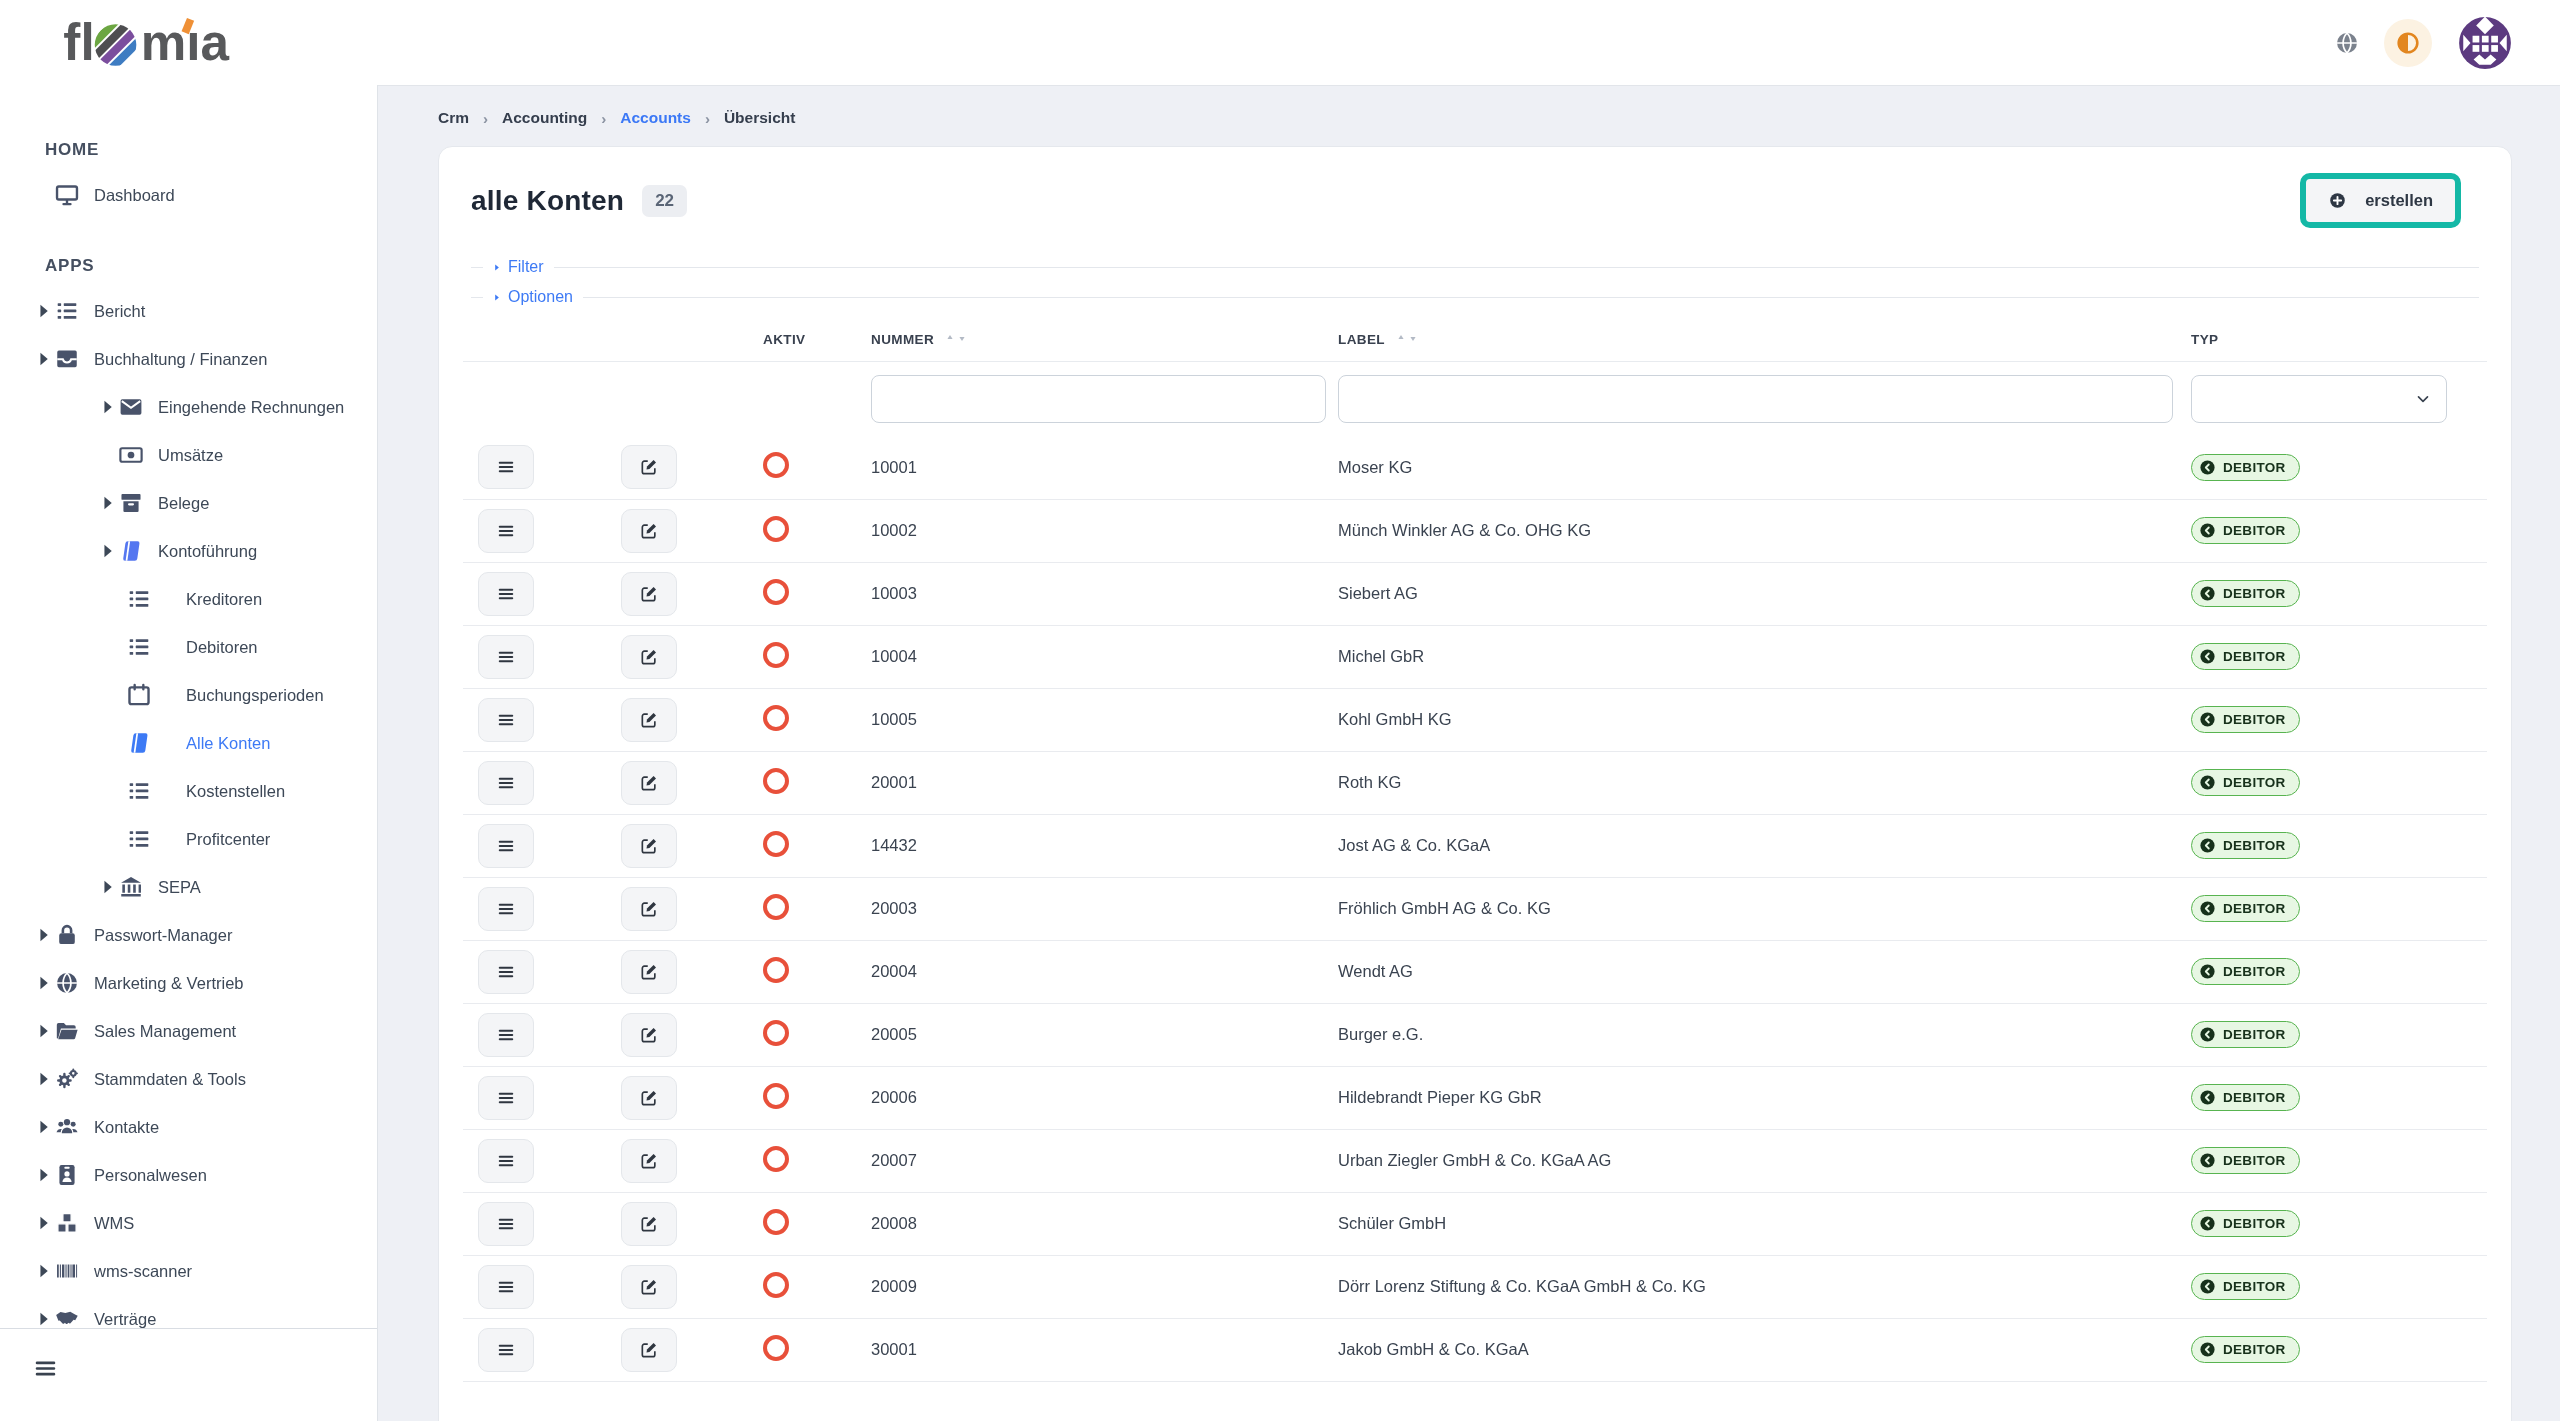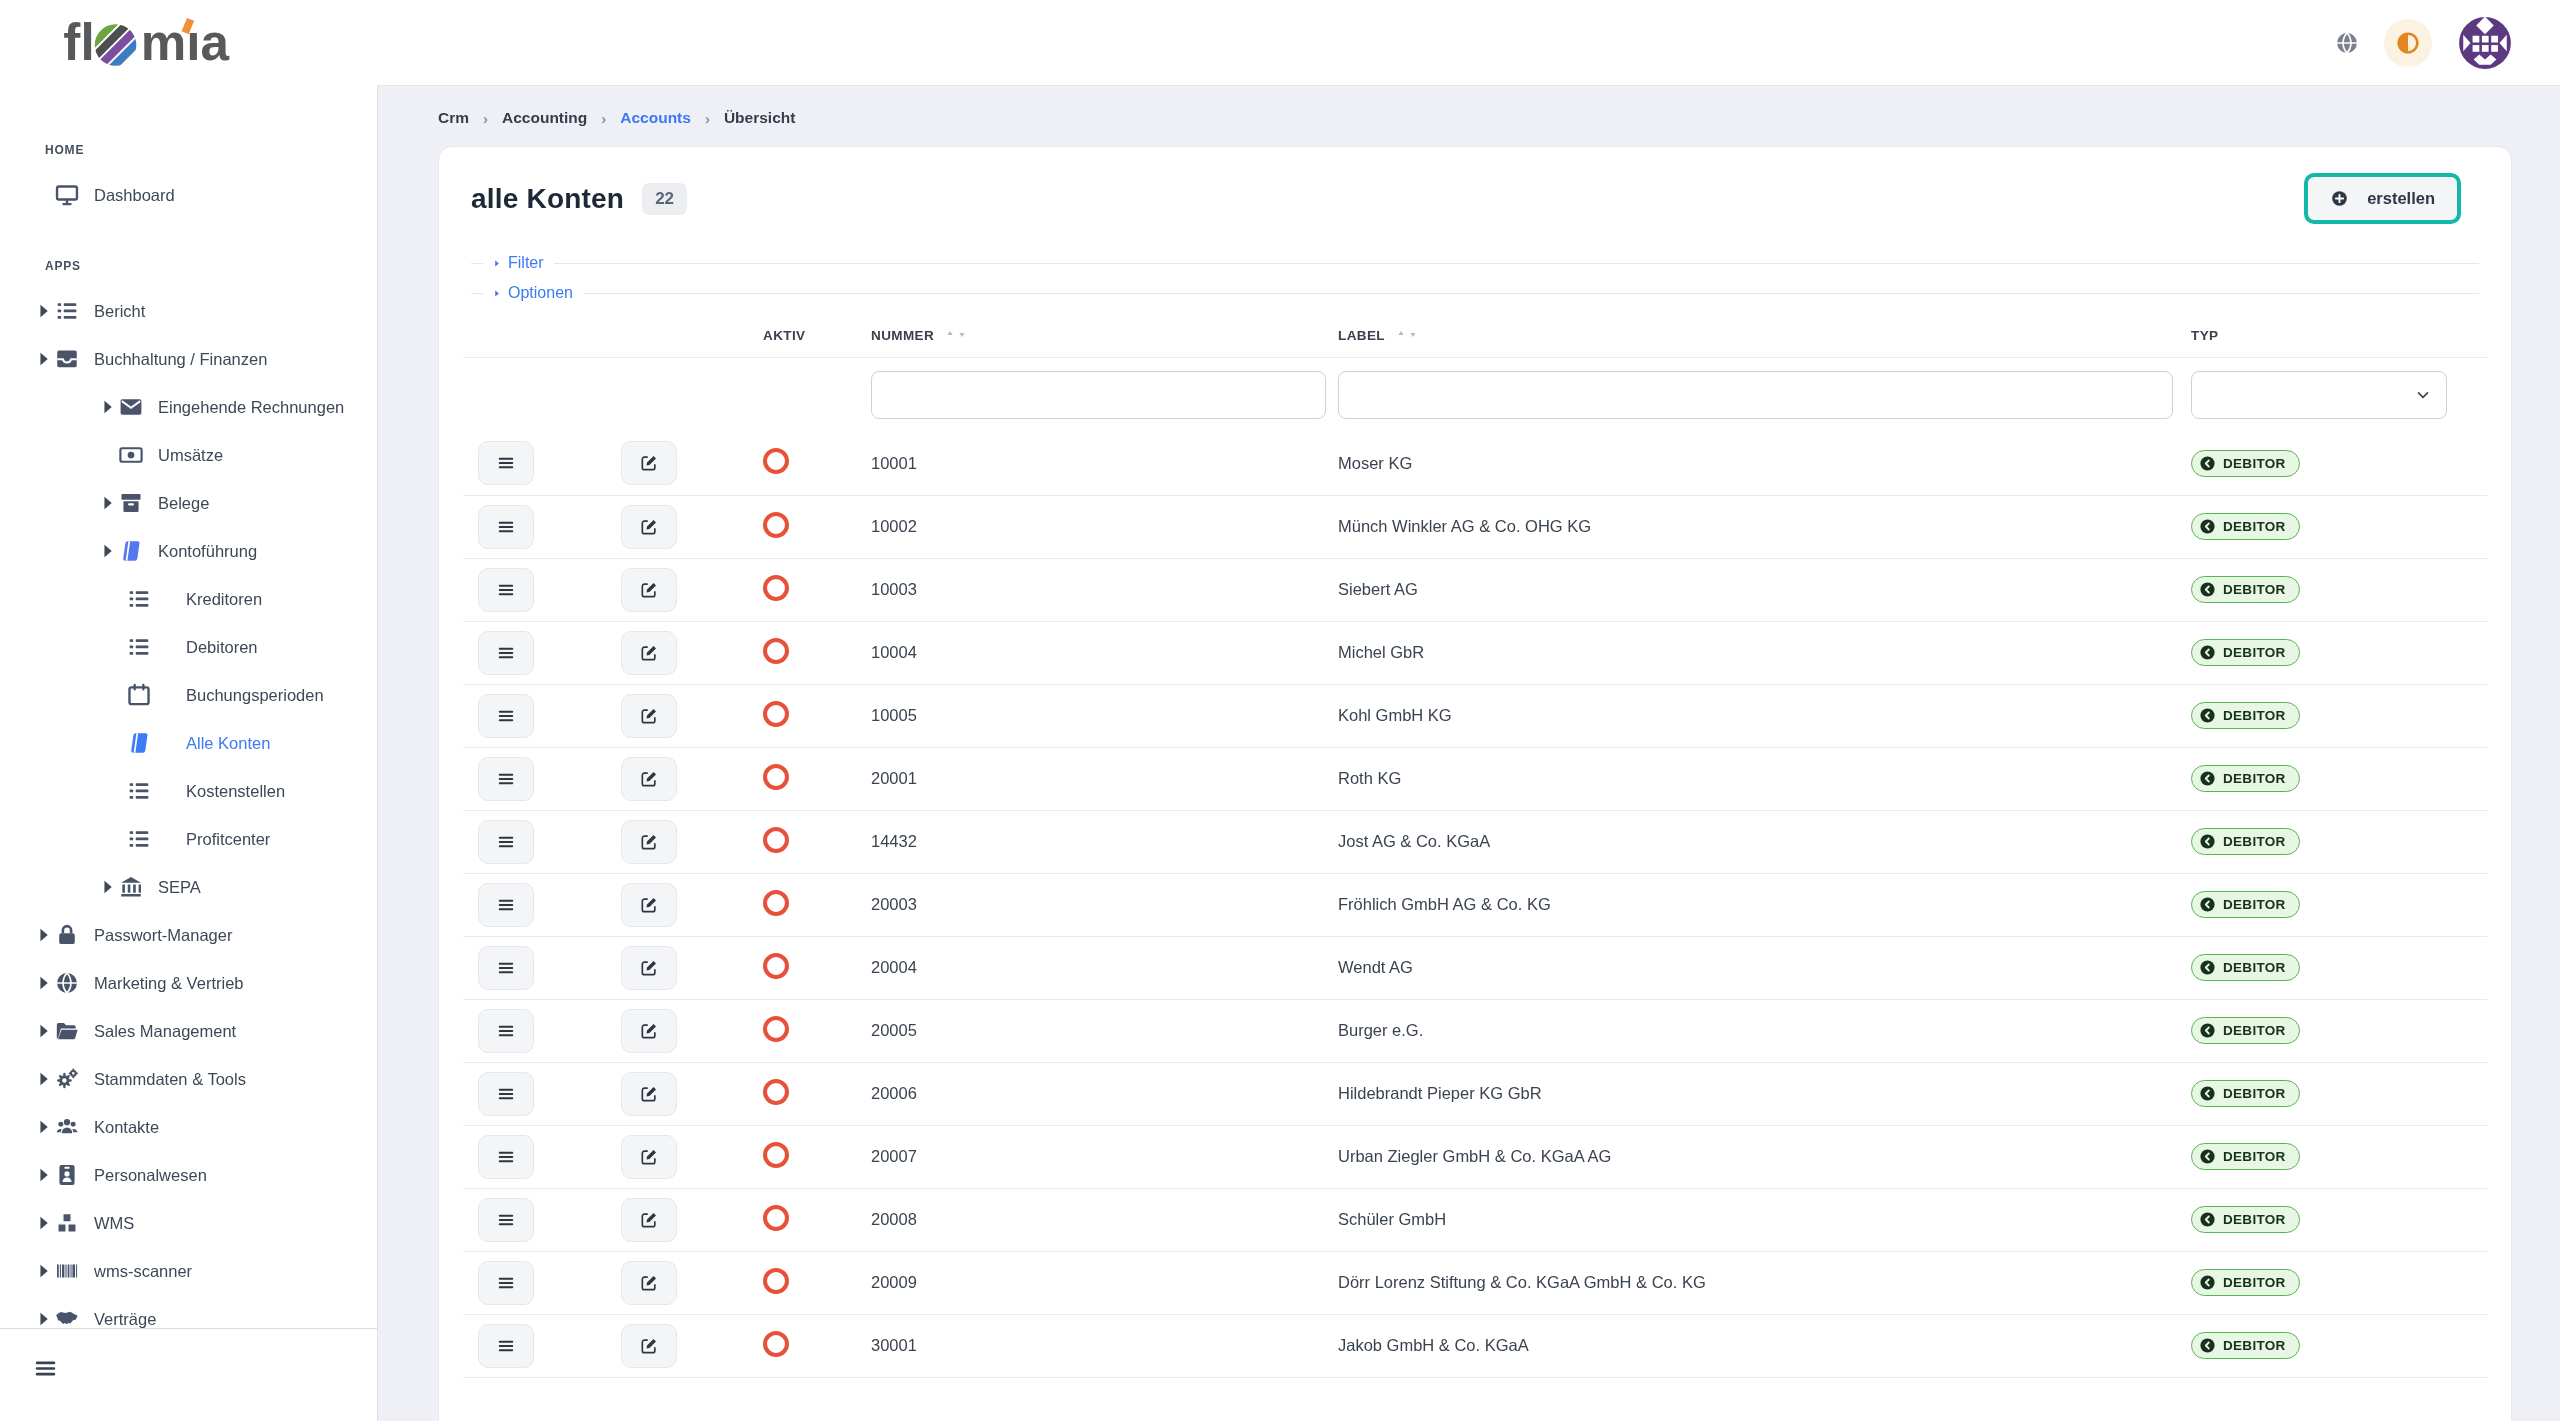--- a/index.html
+++ b/index.html
@@ -33,21 +33,21 @@
 
   
   .sidebar{
     position:absolute; top:85px; left:0; bottom:0; width:378px;
     background:#fff; border-right:1px solid #dfe3e8;
     display:flex; flex-direction:column;
   }
   .menu{ height:1244px; overflow:hidden; border-bottom:1px solid #d9dde3; padding-top:46px; }
   .section-label{
     padding-left:45px; height:26px; display:flex; align-items:center;
-    font-size:12px; font-weight:bold; letter-spacing:.8px; color:#454f60;
+    font-size:17px; font-weight:bold; letter-spacing:.8px; color:#454f60;
     margin-bottom:8px; margin-top:6px;
   }
   .section-label + .section-label, .s-item + .section-label{ margin-top:34px; }
   .s-item{
     display:flex; align-items:center; height:48px; cursor:pointer;
     font-size:16.5px; color:#3d4857;
   }
   .s-item .caret{ width:22px; display:flex; align-items:center; font-size:11px; color:#3d4857; }
   .s-item .caret.hidden{ visibility:hidden; }
   .s-icon{ width:26px; margin-right:14px; display:flex; align-items:center; justify-content:center;
@@ -79,21 +79,21 @@
   }
   .card-head{ display:flex; align-items:center; justify-content:space-between;
     padding:0 50px 0 32px; }
   .title-wrap{ display:flex; align-items:center; gap:18px; }
   .title-wrap h1{ font-size:28px; font-weight:bold; color:#1f2836; letter-spacing:.2px; }
   .count-badge{
     background:#eceef2; color:#5a6576; font-size:17px; font-weight:bold;
     border-radius:7px; padding:6px 13px;
   }
   .btn{ display:inline-flex; align-items:center; gap:18px;
-    background:#f4f5f7; border:4px solid #14b8a6; border-radius:9px;
+    background:#f4f5f7; border:6px solid #14b8a6; border-radius:9px;
     font-family:inherit; font-weight:bold; color:#2e3744; cursor:pointer; }
   .btn-create{ padding:12px 22px; font-size:16.5px; border-radius:10px; }
   .btn-create [data-icon]{ font-size:19px; color:#2e3744; }
 
   .collapsers{ margin:24px 32px 0; }
   .fl-row{ display:flex; align-items:center; height:30px; }
   .fl-row::before{ content:''; width:12px; height:1px; background:#e4e7ec; margin-right:8px; }
   .fl-line{ flex:1; height:1px; background:#e4e7ec; margin-left:10px; }
   .fl-link{ display:inline-flex; align-items:center; gap:6px; color:#3d7af5;
     font-size:16px; cursor:pointer; text-decoration:none; }

